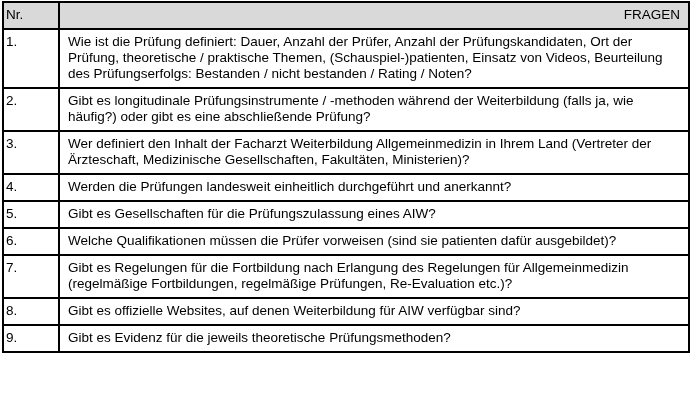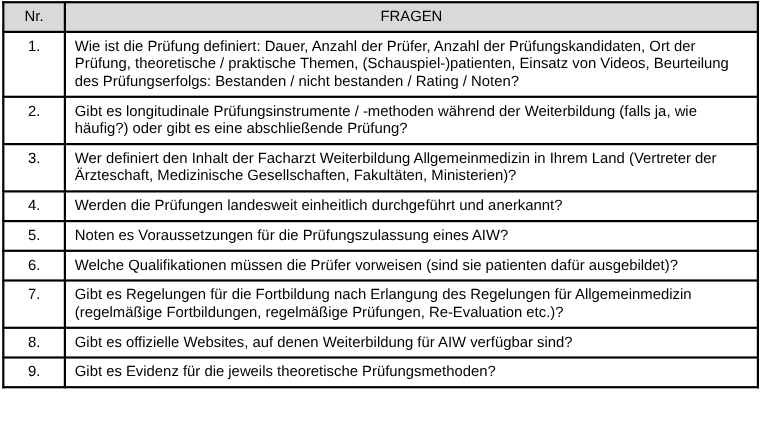--- a/index.html
+++ b/index.html
@@ -27,25 +27,25 @@
   .fragen-table col.col-nr { width: 56px; }
   .fragen-table th,
   .fragen-table td {
     border: 2px solid #000000;
     padding: 4px 8px 5px 8px;
     vertical-align: top;
   }
   .fragen-table th {
     background: #d9d9d9;
     font-weight: normal;
-    text-align: center;
+    text-align: right;
   }
   .fragen-table th.nr,
   .fragen-table td.nr {
-    text-align: center;
+    text-align: left;
     padding-left: 2px;
     padding-right: 2px;
   }
 </style>
 </head>
 <body>
 
 <div class="page">
   <table class="fragen-table">
     <colgroup>
@@ -70,21 +70,21 @@
       <tr>
         <td class="nr">3.</td>
         <td>Wer definiert den Inhalt der Facharzt Weiterbildung Allgemeinmedizin in Ihrem Land (Vertreter der Ärzteschaft, Medizinische Gesellschaften, Fakultäten, Ministerien)?</td>
       </tr>
       <tr>
         <td class="nr">4.</td>
         <td>Werden die Prüfungen landesweit einheitlich durchgeführt und anerkannt?</td>
       </tr>
       <tr>
         <td class="nr">5.</td>
-        <td>Noten es Voraussetzungen für die Prüfungszulassung eines AIW?</td>
+        <td>Gibt es Gesellschaften für die Prüfungszulassung eines AIW?</td>
       </tr>
       <tr>
         <td class="nr">6.</td>
         <td>Welche Qualifikationen müssen die Prüfer vorweisen (sind sie patienten dafür ausgebildet)?</td>
       </tr>
       <tr>
         <td class="nr">7.</td>
         <td>Gibt es Regelungen für die Fortbildung nach Erlangung des Regelungen für Allgemeinmedizin (regelmäßige Fortbildungen, regelmäßige Prüfungen, Re-Evaluation etc.)?</td>
       </tr>
       <tr>

